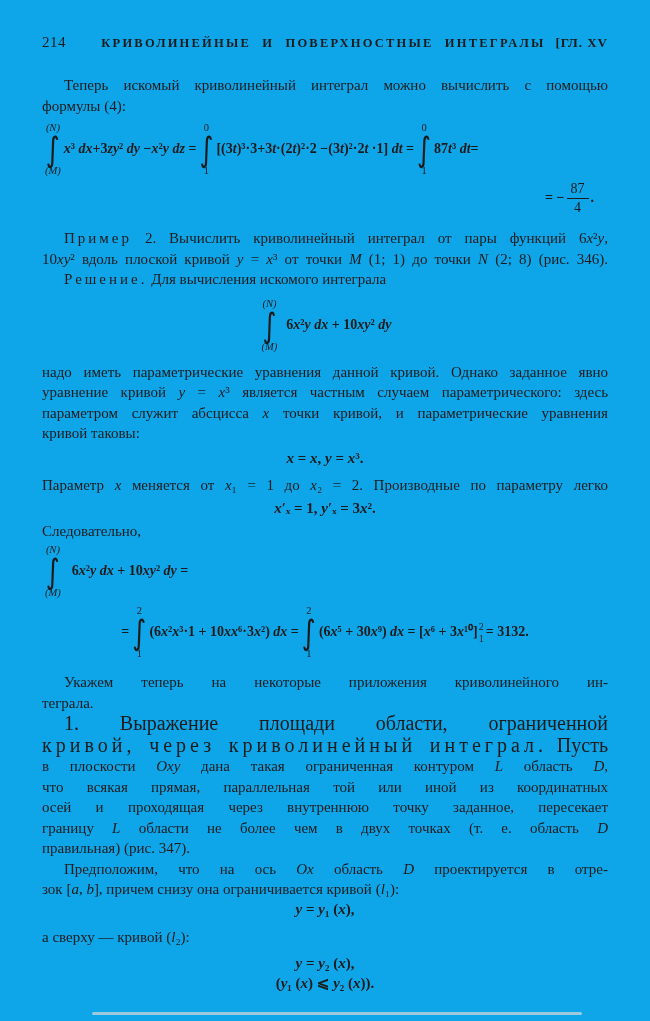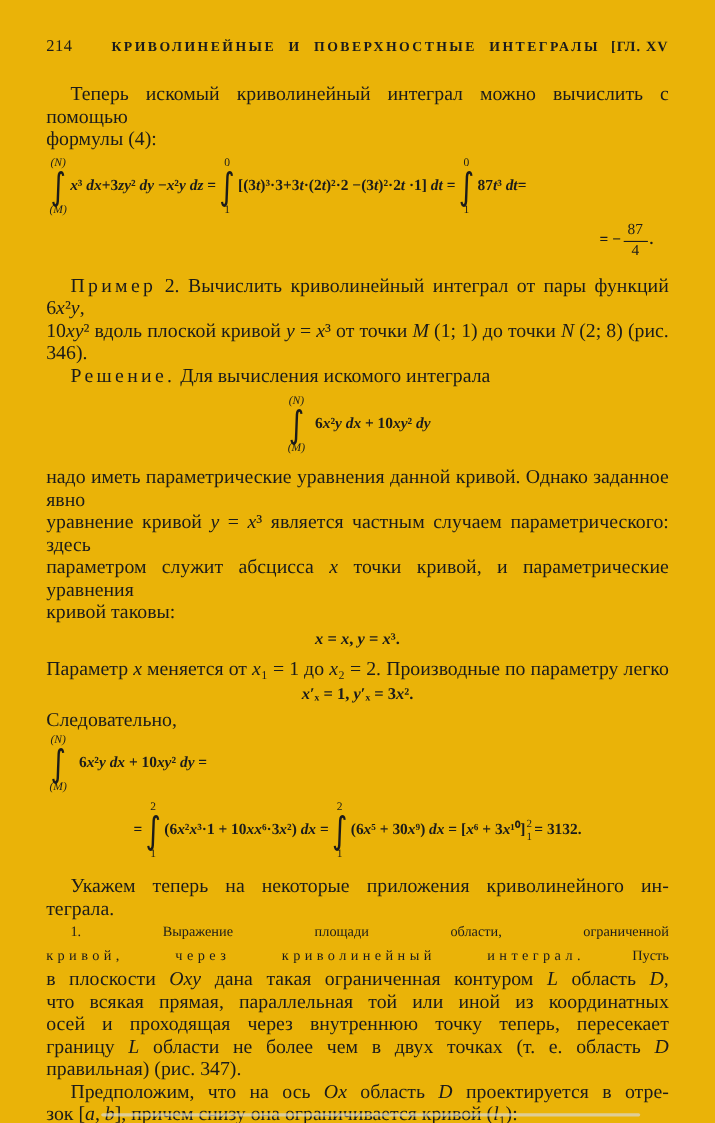--- a/index.html
+++ b/index.html
@@ -1,42 +1,42 @@
 <!DOCTYPE html>
 <html><head>
 <meta charset="utf-8">
 <style>
   html,body { margin:0; padding:0; background:#e9e9e6; }
   .page {
     position:relative;
     width:650px; height:1021px;
     margin:0 auto;
-    background:#eab308;
+    background:#0ea5e9;
     font-family:"Liberation Serif", serif;
     color:#1b1b1b;
     overflow:hidden;
   }
   .content { padding:34px 42px 0 42px; }
 
   
   .hdr { display:flex; align-items:baseline; margin-bottom:24px; }
   .hdr .pageno { font-size:15px; letter-spacing:0.5px; width:72px; }
   .hdr .title  { flex:1; text-align:center; font-size:12.5px; font-weight:bold; letter-spacing:2.2px; word-spacing:6px; white-space:nowrap; }
   .hdr .chap   { font-size:13px; font-weight:bold; letter-spacing:1px; padding-left:10px; white-space:nowrap; }
 
   
-  .line { font-size:18px; line-height:20.5px; text-align:left; white-space:nowrap; }
+  .line { font-size:15px; line-height:20.5px; text-align:left; white-space:nowrap; }
   .line.fill { white-space:normal; text-align:justify; text-align-last:justify; }
   .indent { text-indent:22px; }
   .para { margin:0; }
   .sp { letter-spacing:3px; }
   i { font-style:italic; }
 
   
-  .headline { font-size:13px; line-height:21.5px; }
+  .headline { font-size:20px; line-height:21.5px; }
   .headline .wide { letter-spacing:4px; }
 
   
   .formula { display:flex; align-items:center; font-size:14px; line-height:1.2; }
   .formula .m { white-space:nowrap;font-weight:bold; }
   .f-center { justify-content:center; }
   .f-left { justify-content:flex-start; }
   .f-right { justify-content:flex-end; }
 
   .intgrp { display:inline-flex; flex-direction:column; align-items:center; line-height:1; margin:0 3px; }
@@ -169,21 +169,21 @@
     <div class="para" style="margin-top:12px;">
       <div class="line fill indent">Укажем теперь на некоторые приложения криволинейного ин-</div>
       <div class="line">теграла.</div>
     </div>
 
     <div class="para">
       <div class="headline line fill indent wide">1. Выражение площади области, ограниченной</div>
       <div class="headline line fill"><span class="wide">кривой, через криволинейный интеграл.</span> <span>Пусть</span></div>
       <div class="line fill">в плоскости <i>Oxy</i> дана такая ограниченная контуром <i>L</i> область <i>D</i>,</div>
       <div class="line fill">что всякая прямая, параллельная той или иной из координатных</div>
-      <div class="line fill">осей и проходящая через внутреннюю точку теперь, пересекает</div>
+      <div class="line fill">осей и проходящая через внутреннюю точку заданное, пересекает</div>
       <div class="line fill">границу <i>L</i> области не более чем в двух точках (т. е. область <i>D</i></div>
       <div class="line">правильная) (рис. 347).</div>
     </div>
 
     <div class="para">
       <div class="line fill indent">Предположим, что на ось <i>Ox</i> область <i>D</i> проектируется в отре-</div>
       <div class="line">зок [<i>a</i>, <i>b</i>], причем снизу она ограничивается кривой (<i>l</i>₁):</div>
     </div>
 
     <div class="formula f-center" style="font-size:15px;">

